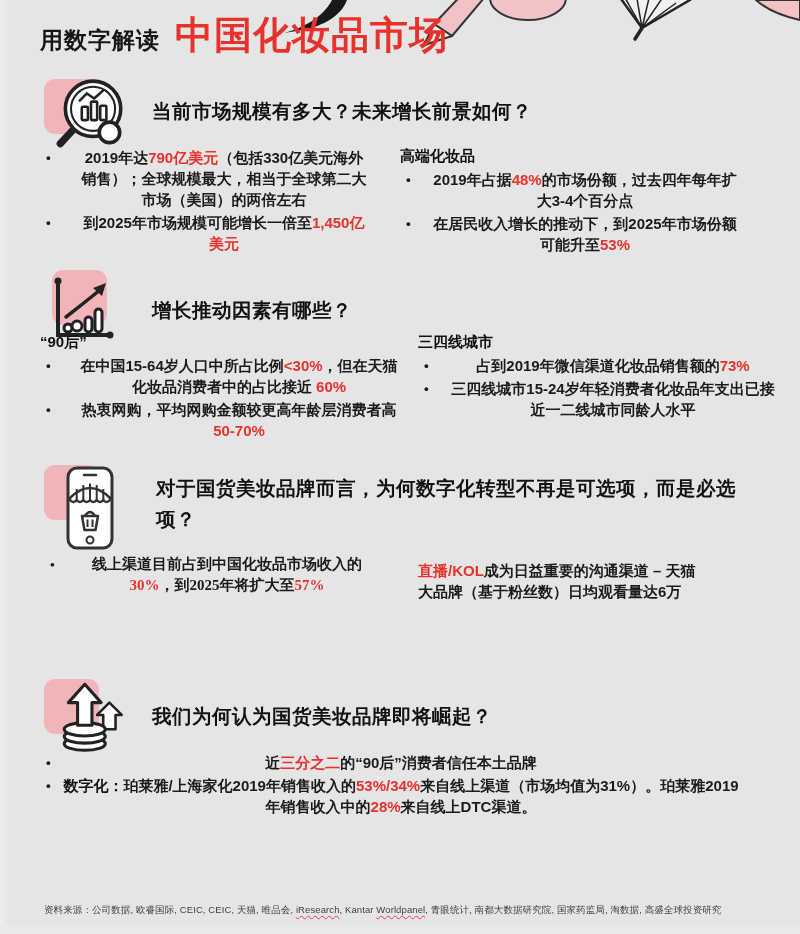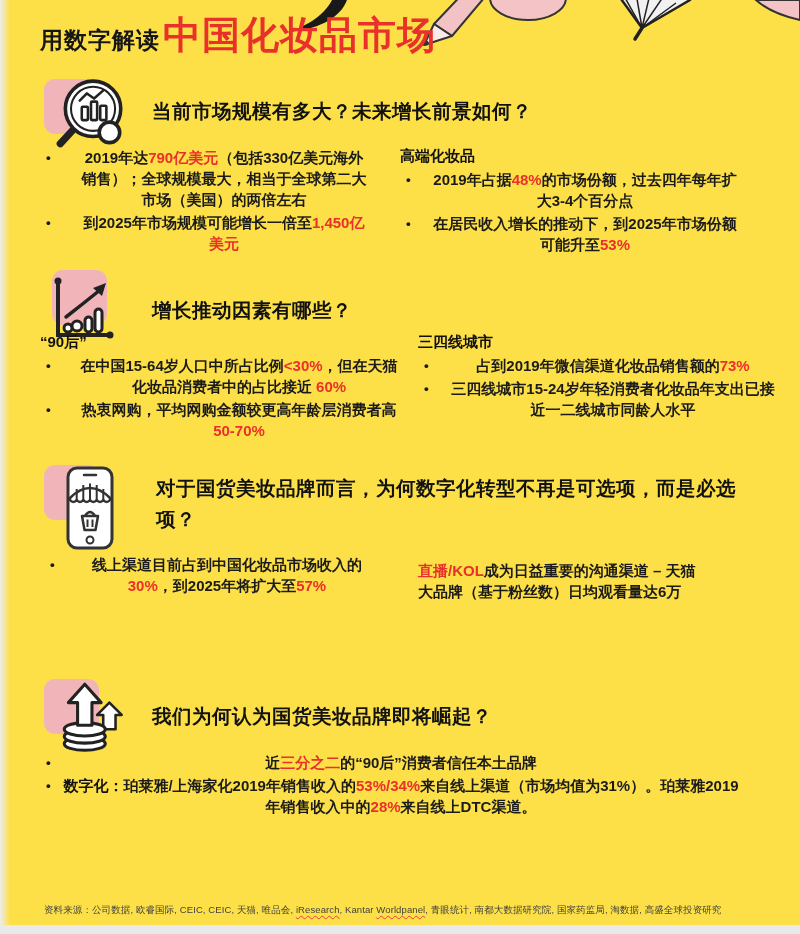--- a/index.html
+++ b/index.html
@@ -1,51 +1,51 @@
 <!DOCTYPE html>
 <html style="--red: #e8312a; --pink: #f1b5b9; --ink: #1d1d1d; --footer: #3f3f3f;"><head>
 <meta charset="utf-8">
 <style>
   :root{
     --red:#e8312a; --pink:#f1b5b9; --ink:#1d1d1d; --footer:#3f3f3f;
   }
   html,body{margin:0;padding:0;background:#fff;}
   .page{
-    position:relative;width:800px;height:934px;background:#fde047;overflow:hidden;
+    position:relative;width:800px;height:934px;background:#e5e5e5;overflow:hidden;
     font-family:"Liberation Sans","DejaVu Sans",sans-serif;color:var(--ink);
   }
   .edge-left{position:absolute;left:0;top:0;bottom:0;width:10px;
     background:linear-gradient(to right,#ededed,rgba(255,255,255,0));}
   .edge-bottom{position:absolute;left:0;right:0;bottom:0;height:9px;background:#e9e9e9;}
   .decor{position:absolute;left:0;top:0;}
 
   .title-row{position:absolute;left:40px;top:10px;display:flex;align-items:baseline;}
   .title-prefix{
     font-family:"Liberation Serif","DejaVu Serif",serif;font-weight:700;
     font-size:23px;color:#161616;letter-spacing:1px;}
   .title-highlight{
     font-family:"Liberation Serif","DejaVu Serif",serif;font-weight:700;
-    font-size:38px;color:var(--red);letter-spacing:1px;margin-left:3px;}
+    font-size:38px;color:var(--red);letter-spacing:1px;margin-left:15px;}
 
   .icon-wrap{position:absolute;width:92px;height:82px;}
   .pink-sq{position:absolute;left:0;top:3px;width:55px;height:55px;border-radius:11px;background:var(--pink);}
   .icon-wrap svg{position:absolute;left:7px;top:0;}
 
   .sec-heading{
     position:absolute;margin:8px;font-family:"Liberation Serif","DejaVu Serif",serif;
     font-weight:700;font-size:19.5px;color:#121212;letter-spacing:0.5px;line-height:31px;}
 
   .col{position:absolute;}
   .col-title{font-size:15px;font-weight:700;margin:0 0 3px 0;color:#111;}
   ul.bullets{list-style:none;margin:0;padding:0;font-size:15px;line-height:21px;font-weight:600;color:#1b1b1b;text-align:center;}
   ul.bullets li{position:relative;margin:0 0 2px 0;}
   ul.bullets li::before{content:"\2022";position:absolute;left:6px;top:0;font-size:0.9em;color:#1b1b1b;}
   .indent-lg li{padding-left:38px;}
   .indent-md li{padding-left:30px;}
-  .indent-sm li{padding-left:26px;}
+  .indent-sm li{padding-left:26px;font-family:Liberation Serif, serif;}
   .indent-xs li{padding-left:22px;}
   .para{font-size:15px;line-height:21px;font-weight:600;color:#1b1b1b;}
 
   .seg-n{}
   .seg-r{color:var(--red);font-weight:700;}
   .seg-b{font-weight:700;color:#111;}
   .seg-sq{text-decoration-line:underline;text-decoration-style:wavy;
     text-decoration-color:#e54040;text-decoration-thickness:1px;text-underline-offset:2px;}
 
   .footer{position:absolute;left:44px;top:904px;width:740px;font-size:9.5px;

